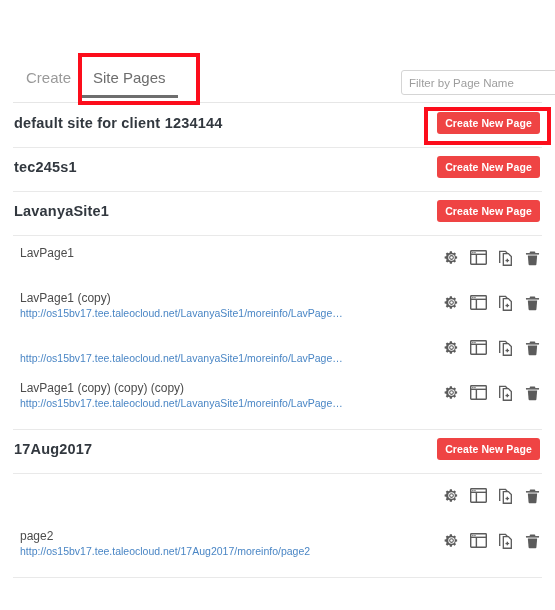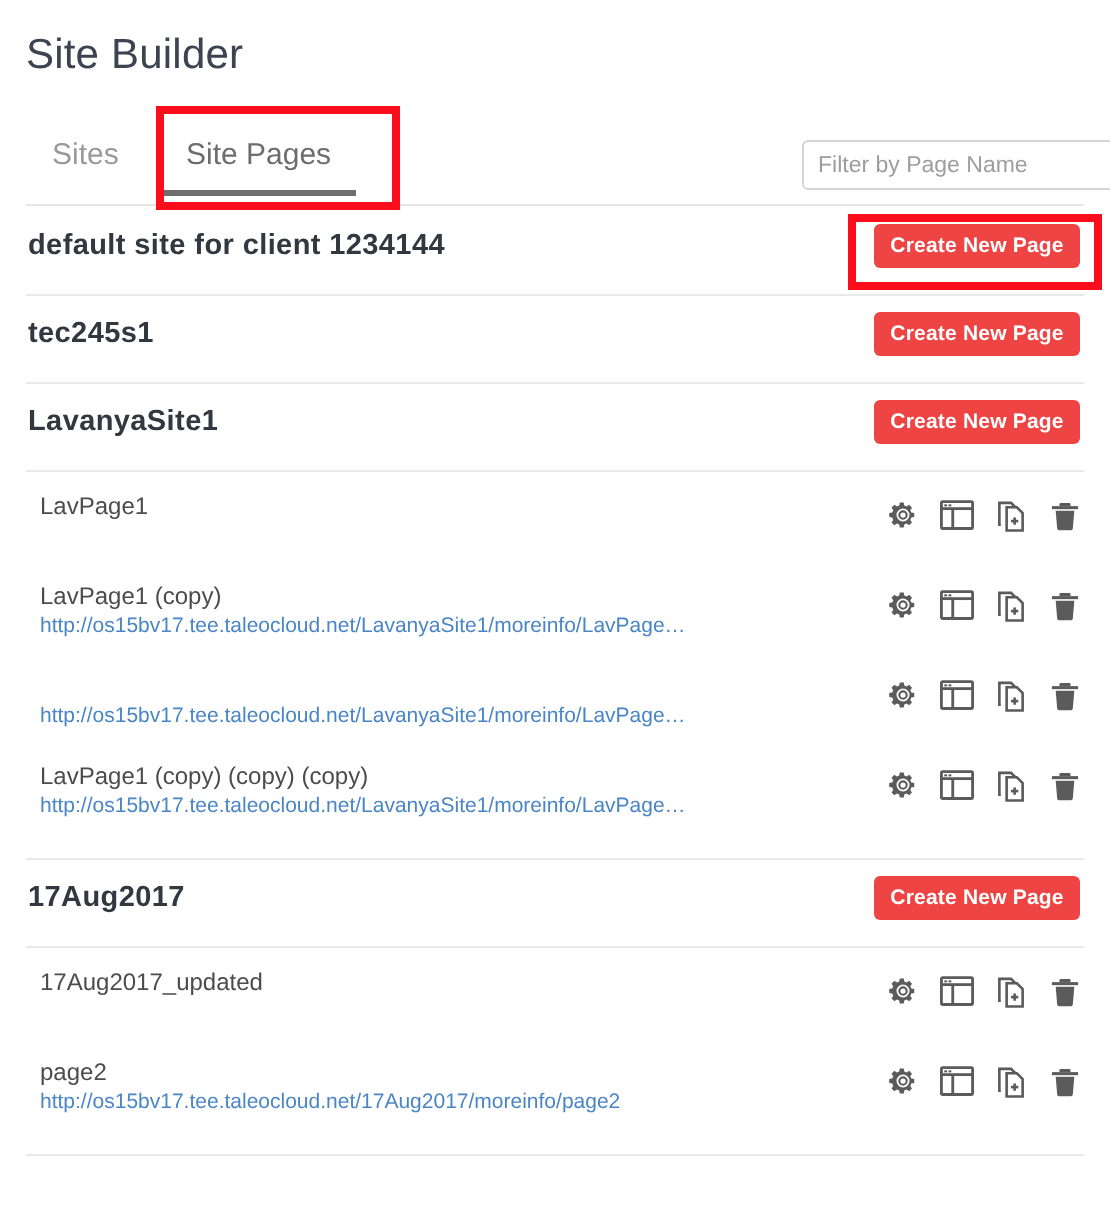--- a/index.html
+++ b/index.html
@@ -168,25 +168,24 @@
   .annot-create {
     left: 424px; top: 107px;
     width: 127px; height: 38px;
   }
 </style>
 </head>
 <body>
 
 <div class="page">
 
-  <div class="app-title">Site Builder</div>
 
   <div class="tabbar">
     <div class="tab tab-sites">
-      <span>Sites</span>
+      <span>Create</span>
     </div>
     <div class="tab tab-sitepages">
       <span>Site Pages</span>
       <span class="tab-underline"></span>
     </div>
     <div class="tabbar-rule"></div>
   </div>
 
   <input class="filter-input" type="text" placeholder="Filter by Page Name" style="">
 
@@ -358,21 +357,20 @@
         <div class="site-rule" style="margin-top: 8px;"></div>
       </div>
       <div class="site-block">
         <div class="site-head">
           <div class="site-name">17Aug2017</div>
           <button class="btn-create">Create New Page</button>
         </div>
         <div class="site-rule"></div>
         <div class="pages-list">
           <div class="page-row">
-            <div class="page-name">17Aug2017_updated</div>
             <div class="row-actions">
               <span class="icon-btn">
                 <svg width="15" height="15" viewBox="0 0 24 24" fill="currentColor">
                   <path d="M12 8.2a3.8 3.8 0 1 0 0 7.6 3.8 3.8 0 0 0 0-7.6zm0 5.9a2.1 2.1 0 1 1 0-4.2 2.1 2.1 0 0 1 0 4.2z"></path>
                   <path d="M21 13.6v-3.2l-2.4-.4a6.9 6.9 0 0 0-.8-1.9l1.4-2-2.3-2.3-2 1.4a6.9 6.9 0 0 0-1.9-.8L12.6 2H9.4l-.4 2.4a6.9 6.9 0 0 0-1.9.8l-2-1.4L2.8 6.1l1.4 2a6.9 6.9 0 0 0-.8 1.9L1 10.4v3.2l2.4.4c.2.7.5 1.3.8 1.9l-1.4 2 2.3 2.3 2-1.4c.6.4 1.2.6 1.9.8l.4 2.4h3.2l.4-2.4c.7-.2 1.3-.4 1.9-.8l2 1.4 2.3-2.3-1.4-2c.4-.6.6-1.2.8-1.9l2.4-.4zm-9 3.6a5.2 5.2 0 1 1 0-10.4 5.2 5.2 0 0 1 0 10.4z"></path>
                 </svg>
               </span>
               <span class="icon-btn">
                 <svg width="17" height="15" viewBox="0 0 24 21" fill="none" stroke="currentColor" stroke-width="2">
                   <rect x="1" y="1" width="22" height="19" rx="1"></rect>

